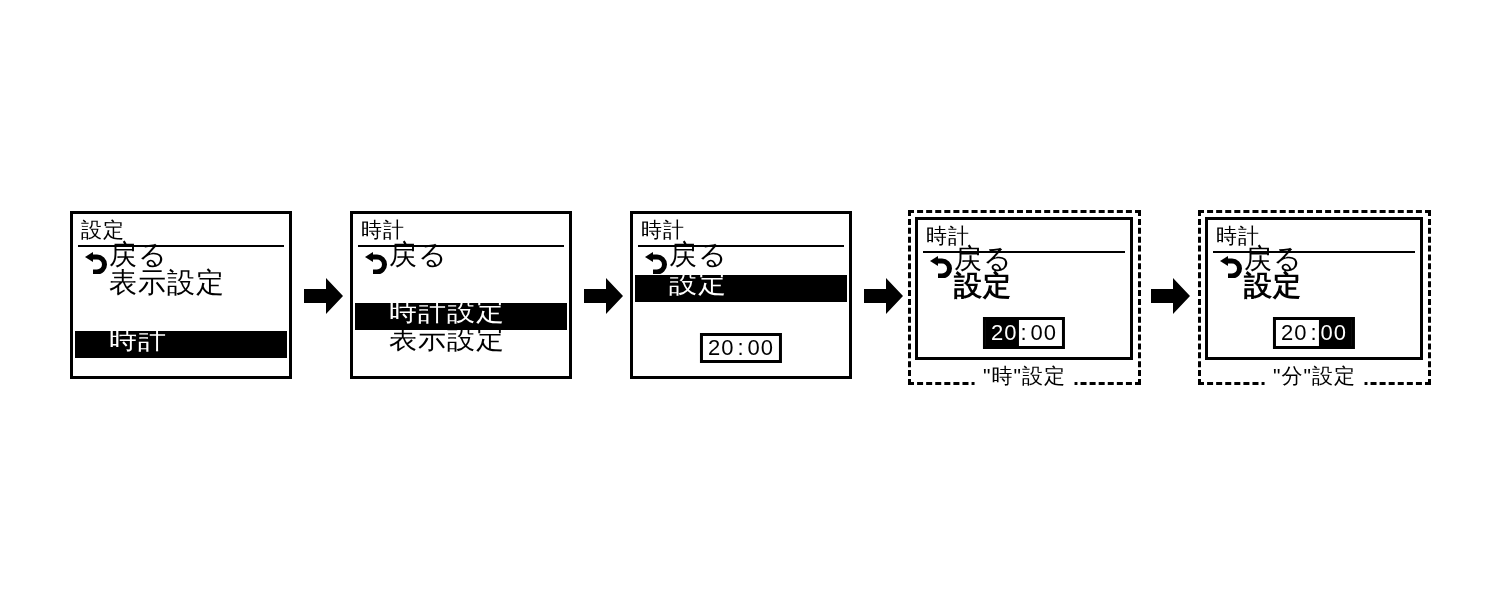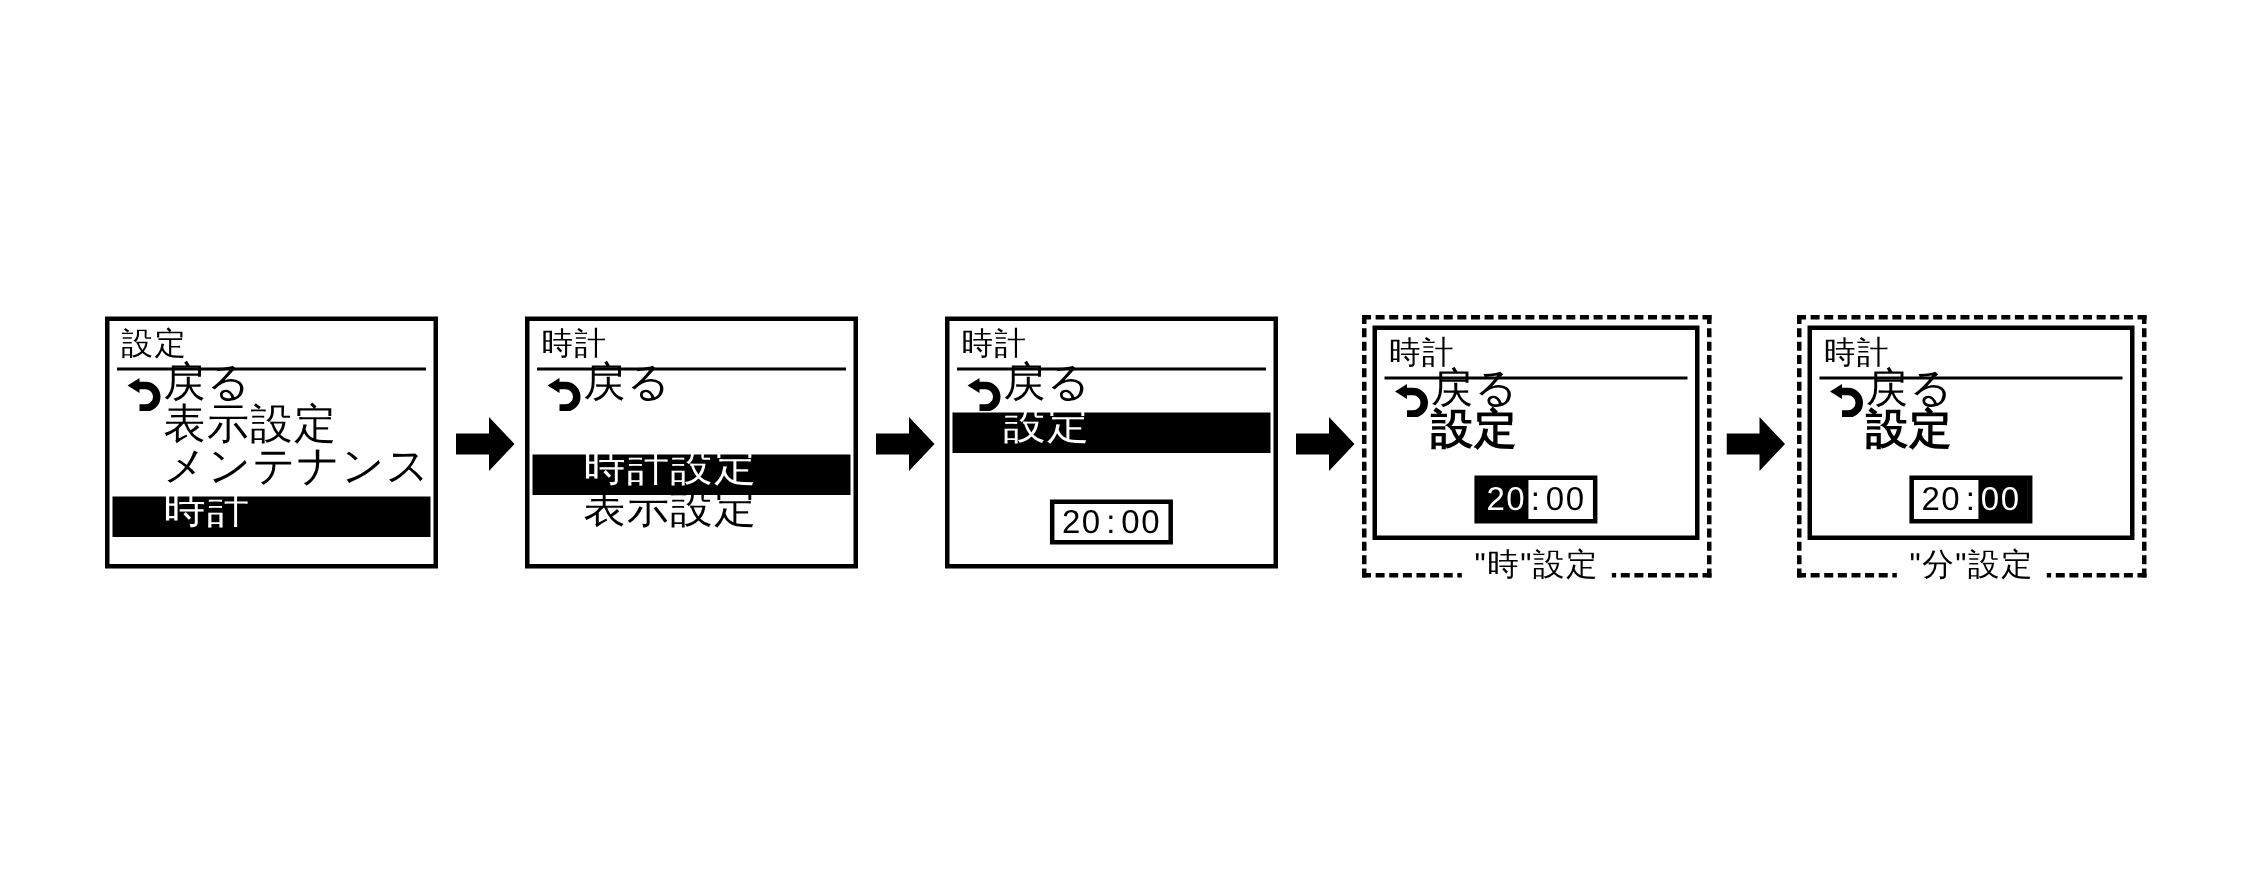--- a/index.html
+++ b/index.html
@@ -83,23 +83,20 @@
       <svg viewBox="0 0 24 24">
           <polygon points="1,7 9,2 9,12" fill="#000"></polygon>
           <path d="M8 7 h5 a7.5 7.5 0 0 1 0 15 h-4" fill="none" stroke="#000" stroke-width="5"></path>
         </svg>
     </span>
     <span>戻る</span>
   </div>
   <div class="menu-row r2 indent">
     <span>表示設定</span>
   </div>
-  <div class="menu-row r3 indent">
-    <span>メンテナンス</span>
-  </div>
   <div class="menu-row r4 indent sel">
     <span>時計</span>
   </div>
 </div>
 
 <div class="arrow" id="arrow1">
   <svg viewBox="0 0 40 38">
       <polygon points="0,12 22,12 22,1 39,19 22,37 22,26 0,26" fill="#000000"></polygon>
     </svg>
 </div>

